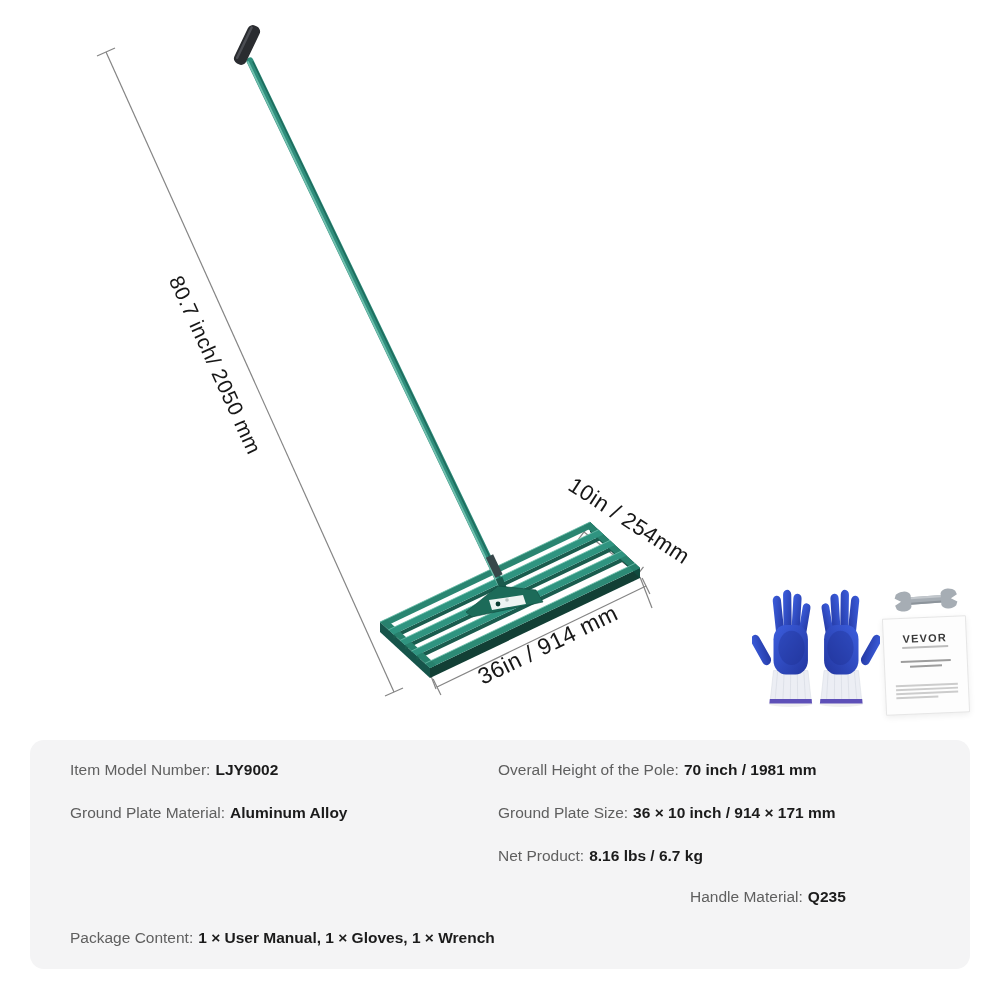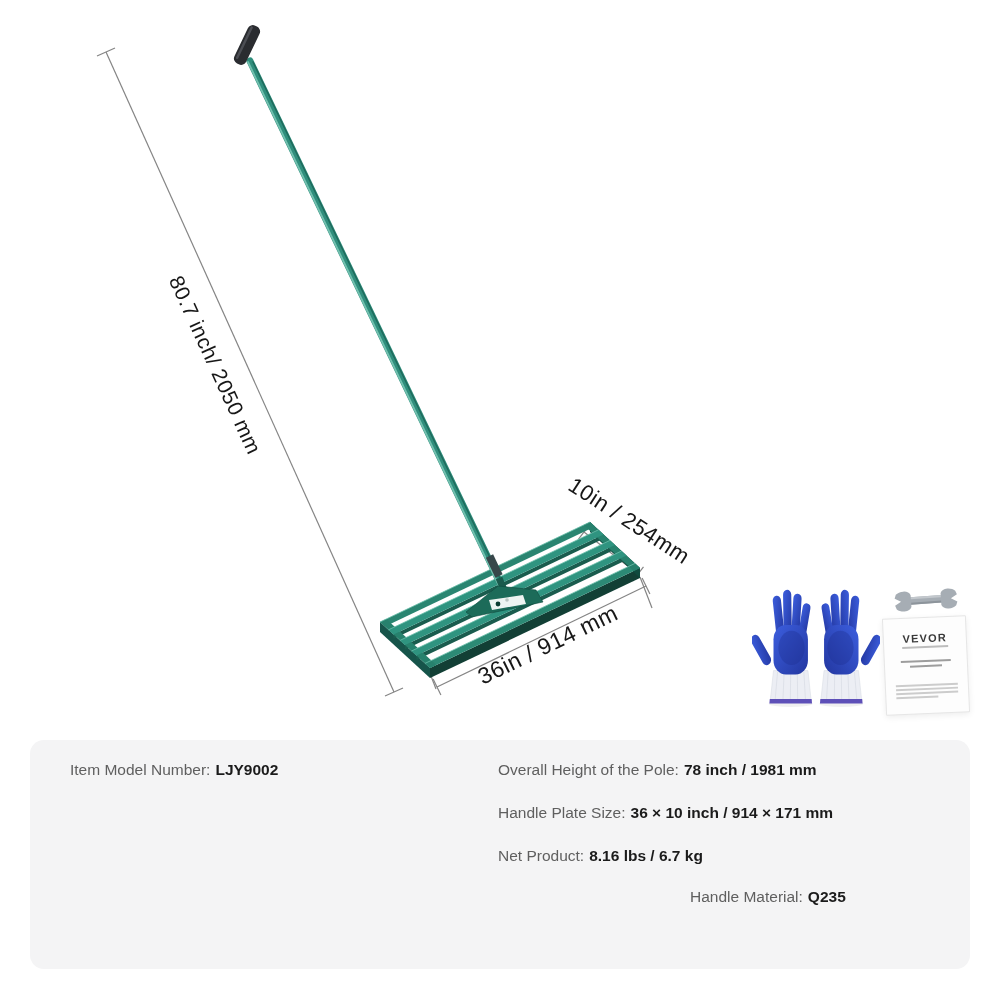--- a/index.html
+++ b/index.html
@@ -162,25 +162,31 @@
     <div class="para" style="top:74px"></div>
     <div class="para" style="top:78px;width:52%"></div>
   </div>
 
   <div class="spec-box"></div>
 
   <div class="spec" style="left:70px;top:761px">
     <span>Item Model Number:</span><span class="v">LJY9002</span>
   </div>
   <div class="spec" style="left:498px;top:761px">
-    <span>Overall Height of the Pole:</span><span class="v">78 inch / 1981 mm</span>
+    <span>Overall Height of the Pole:</span><span class="v">70 inch / 1981 mm</span>
+  </div>
+  <div class="spec" style="left:70px;top:804px">
+    <span>Ground Plate Material:</span><span class="v">Aluminum Alloy</span>
   </div>
   <div class="spec" style="left:498px;top:804px">
-    <span>Handle Plate Size:</span><span class="v">36 × 10 inch / 914 × 171 mm</span>
+    <span>Ground Plate Size:</span><span class="v">36 × 10 inch / 914 × 171 mm</span>
   </div>
   <div class="spec" style="left:498px;top:847px">
     <span>Net Product:</span><span class="v">8.16 lbs / 6.7 kg</span>
   </div>
   <div class="spec" style="left:690px;top:888px">
     <span>Handle Material:</span><span class="v">Q235</span>
   </div>
+  <div class="spec" style="left:70px;top:929px">
+    <span>Package Content:</span><span class="v">1 × User Manual, 1 × Gloves, 1 × Wrench</span>
+  </div>
 
 </div>
 
 </body></html>

